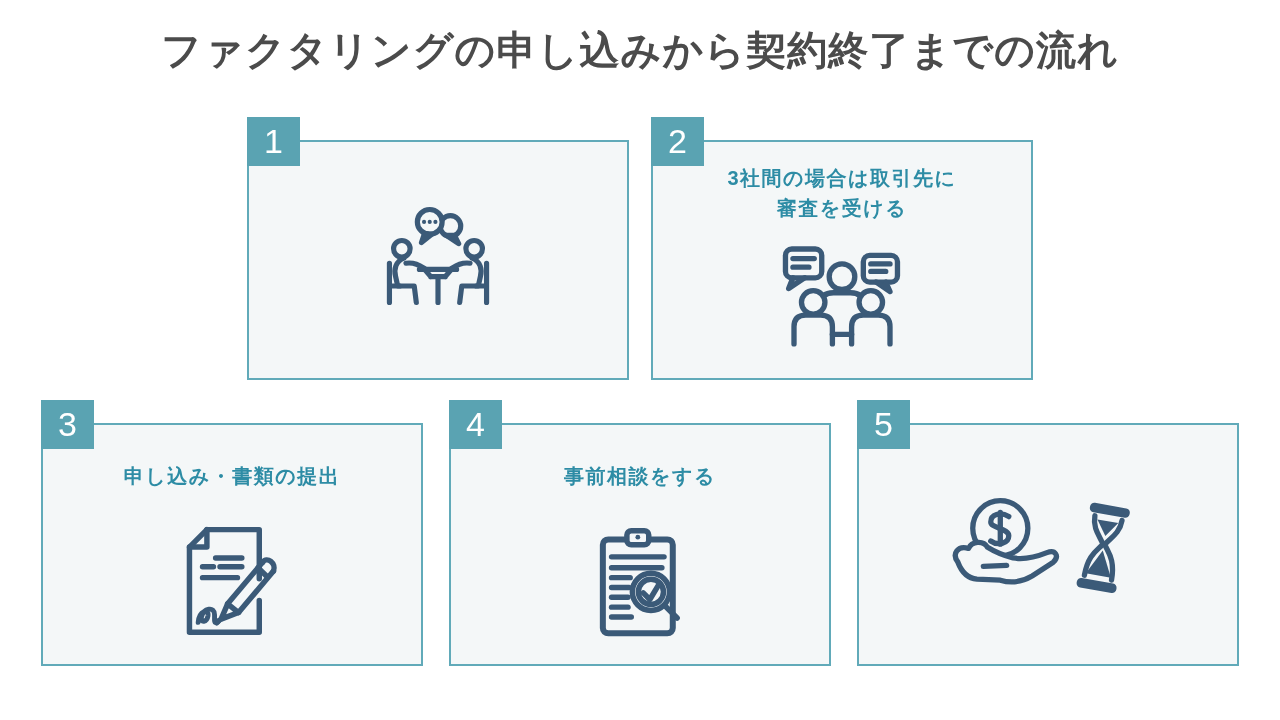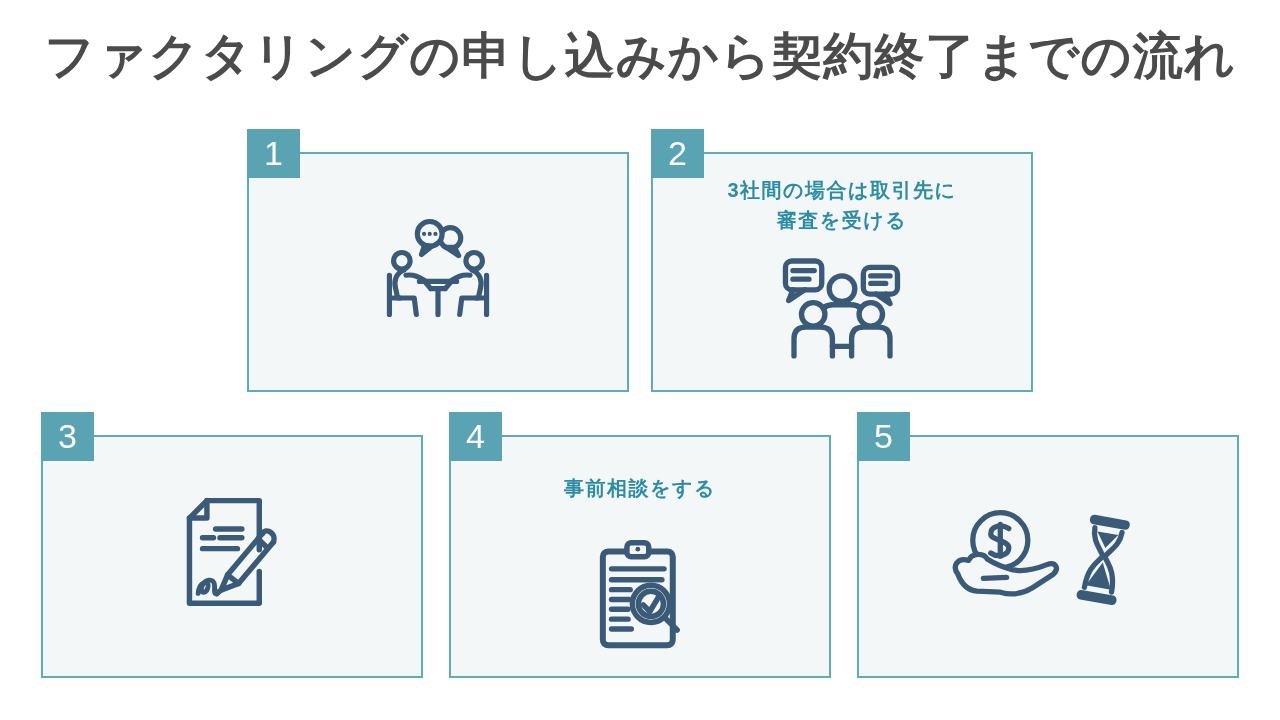--- a/index.html
+++ b/index.html
@@ -11,21 +11,21 @@
     --title-gray:#4b4b4b;
   }
   *{box-sizing:border-box;}
   html,body{margin:0;padding:0;}
   body{
     width:1280px;height:720px;background:#ffffff;overflow:hidden;
     font-family:"Liberation Sans","DejaVu Sans",sans-serif;
   }
   .page-title{
     margin:26px 10px 4px;text-align:center;white-space:nowrap;
-    font-size:50px;font-weight:bold;letter-spacing:1px;line-height:1.2;
+    font-size:40px;font-weight:bold;letter-spacing:1px;line-height:1.2;
     color:var(--title-gray);
   }
   .row{display:flex;justify-content:center;}
   .row-1{margin-top:66px;gap:22px;}
   .row-2{margin-top:43px;gap:26px;}
   .card{
     position:relative;width:382px;background:var(--card-bg);
     border:2px solid var(--card-border);
     display:flex;flex-direction:column;align-items:center;
   }
@@ -119,20 +119,21 @@
     </div>
 
   </div>
 
   <div class="row row-2">
 
     <div class="card">
       <div class="badge">
         <span>3</span>
       </div>
+      <div class="card-label">申し込み・書類の提出</div>
       <div class="icon-area">
         <svg width="120" height="122" viewBox="0 0 110 110">
           <g class="stroke">
             <path d="M32,7 H80 V52"></path>
             <path d="M80,72 V101 H16 V23 L32,7"></path>
             <path d="M32,7 V23 H16"></path>
             <path d="M40,33 H64 M28,41 H38 M44,41 H64 M28,51 H60"></path>
             <path d="M24,92 C25,81 34,79 33,86 C32,92 26,93 27,87 C29,79 39,77 39,85 V90 C39,93 42,93 43,90" stroke-width="4.5"></path>
           </g>
           <g class="stroke">

